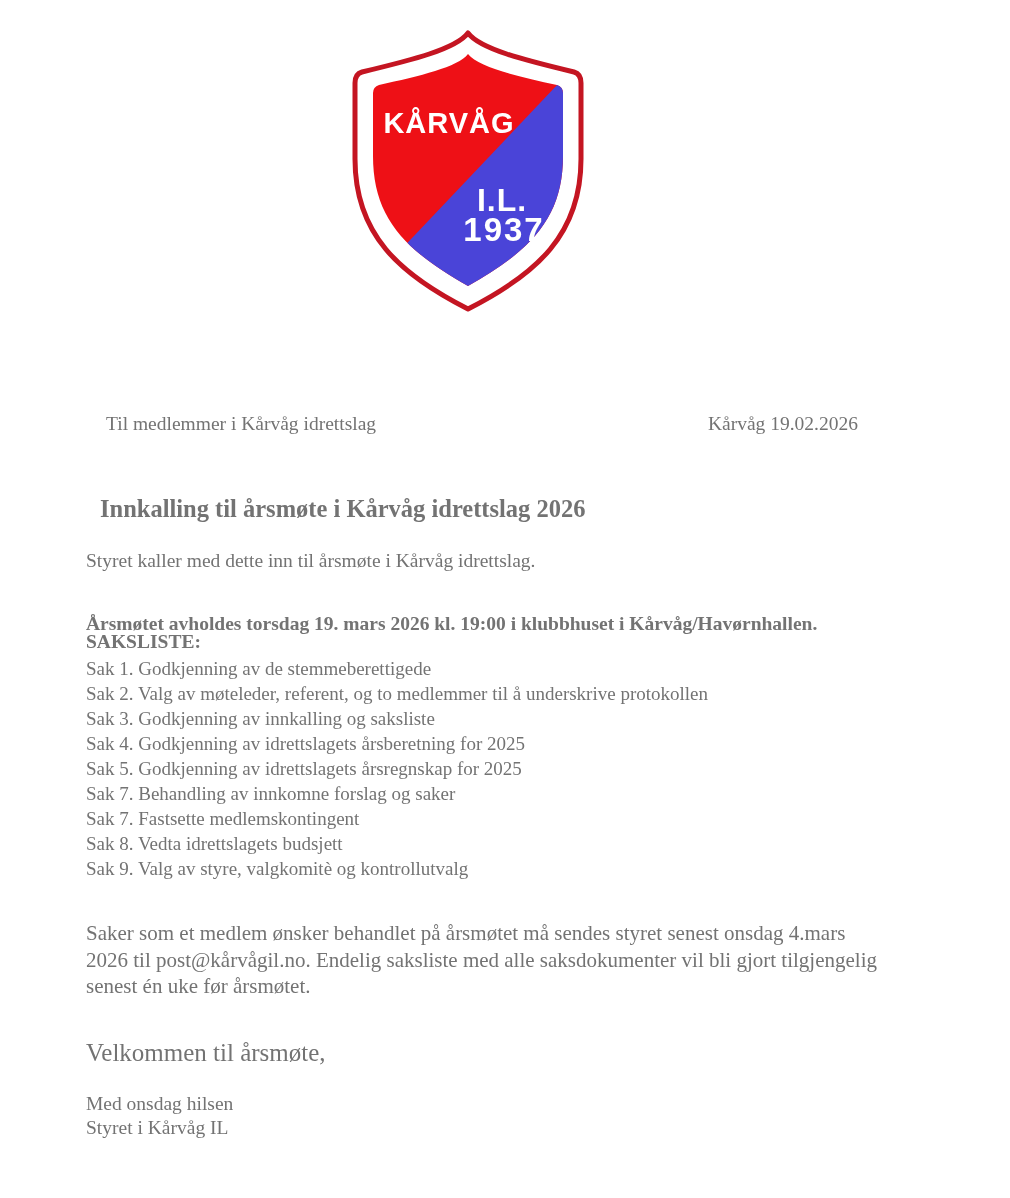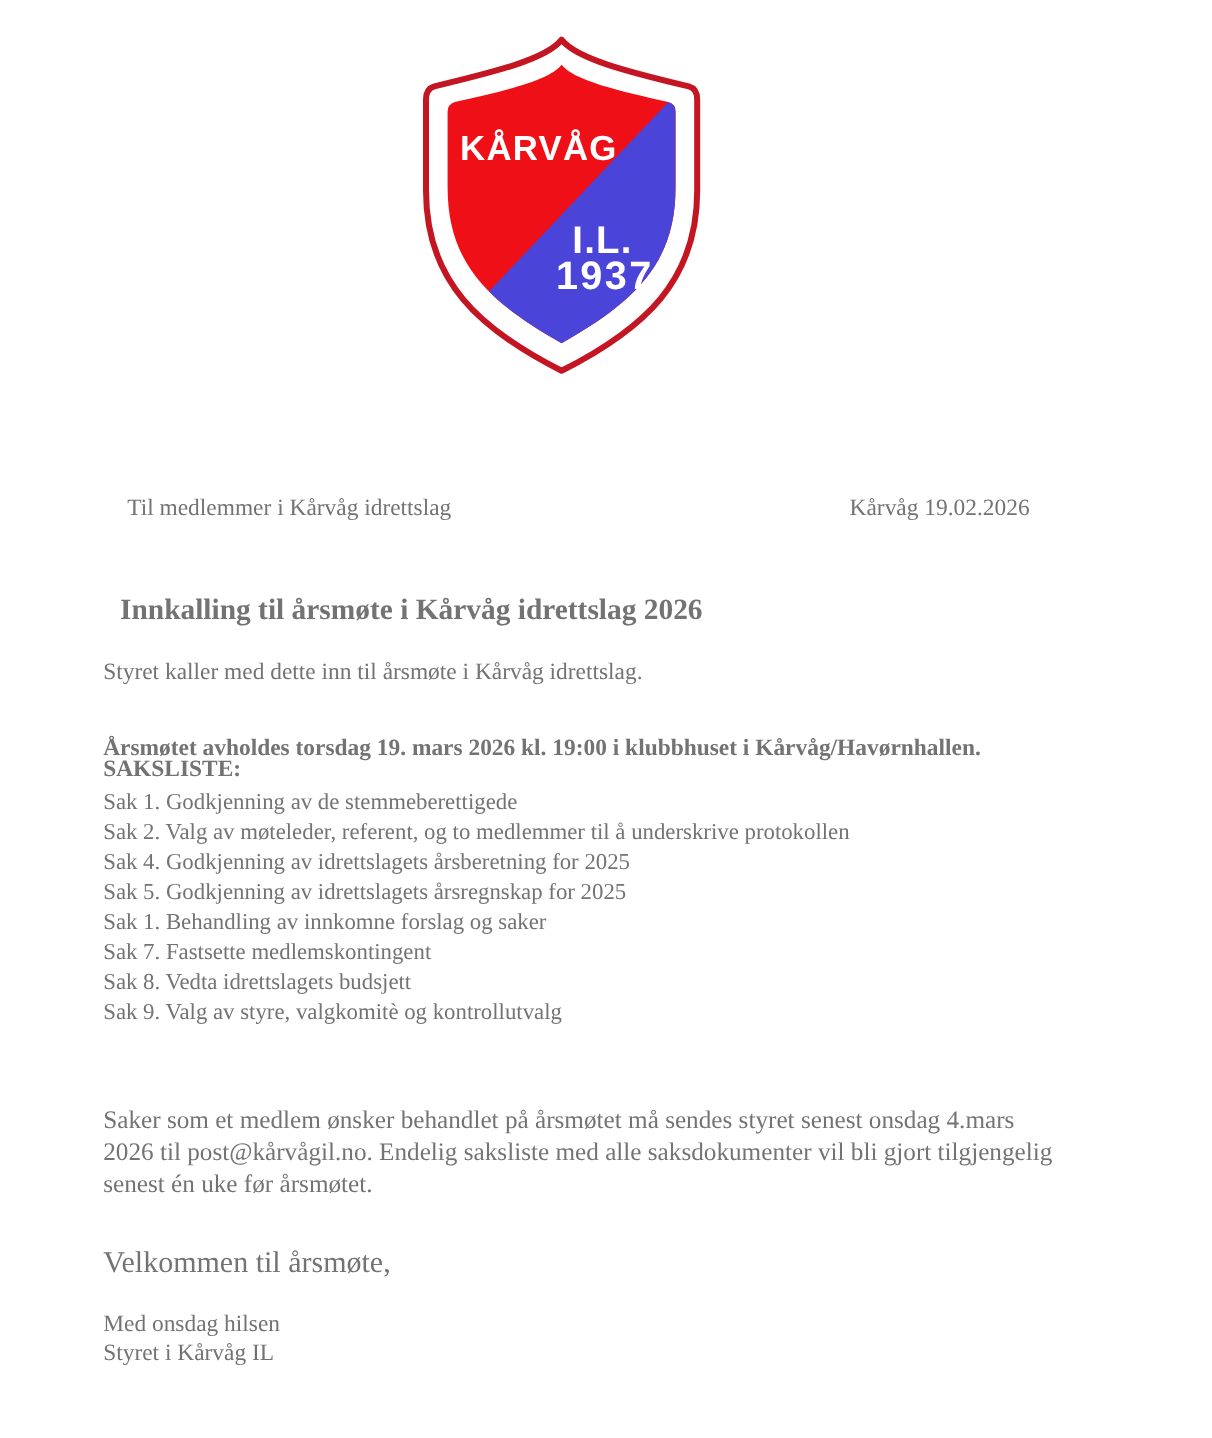--- a/index.html
+++ b/index.html
@@ -180,23 +180,24 @@
 
   <div class="intro-line doc-line">Styret kaller med dette inn til årsmøte i Kårvåg idrettslag.</div>
 
   <div class="meeting-line doc-line">Årsmøtet avholdes torsdag 19. mars 2026 kl. 19:00 i klubbhuset i Kårvåg/Havørnhallen.</div>
 
   <div class="agenda-heading doc-line">SAKSLISTE:</div>
 
   <div class="agenda-list">
     <div class="doc-line">Sak 1. Godkjenning av de stemmeberettigede</div>
     <div class="doc-line">Sak 2. Valg av møteleder, referent, og to medlemmer til å underskrive protokollen</div>
+    <div class="doc-line">Sak 3. Godkjenning av innkalling og saksliste</div>
     <div class="doc-line">Sak 4. Godkjenning av idrettslagets årsberetning for 2025</div>
     <div class="doc-line">Sak 5. Godkjenning av idrettslagets årsregnskap for 2025</div>
-    <div class="doc-line">Sak 1. Behandling av innkomne forslag og saker</div>
+    <div class="doc-line">Sak 7. Behandling av innkomne forslag og saker</div>
     <div class="doc-line">Sak 7. Fastsette medlemskontingent</div>
     <div class="doc-line">Sak 8. Vedta idrettslagets budsjett</div>
     <div class="doc-line">Sak 9. Valg av styre, valgkomitè og kontrollutvalg</div>
   </div>
 
   <div class="note-block">
     <div class="doc-line">Saker som et medlem ønsker behandlet på årsmøtet må sendes styret senest onsdag 4.mars</div>
     <div class="doc-line">2026 til post@kårvågil.no. Endelig saksliste med alle saksdokumenter vil bli gjort tilgjengelig</div>
     <div class="doc-line">senest én uke før årsmøtet.</div>
   </div>

